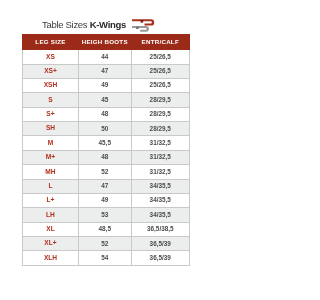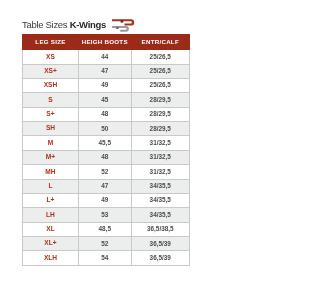--- a/index.html
+++ b/index.html
@@ -27,20 +27,21 @@
     align-items: center;
     gap: 5px;
     height: 16px;
   }
   .title-text {
     font-size: 9.5px;
     color: #3b3b3b;
     letter-spacing: -0.3px;
     white-space: nowrap;
     line-height: 1;
+    margin-left: 20px;
   }
   .title-text .brand {
     font-weight: bold;
     color: #2a2a2a;
   }
   .logo {
     position: relative;
     width: 26px;
     height: 15px;
     flex: 0 0 auto;

